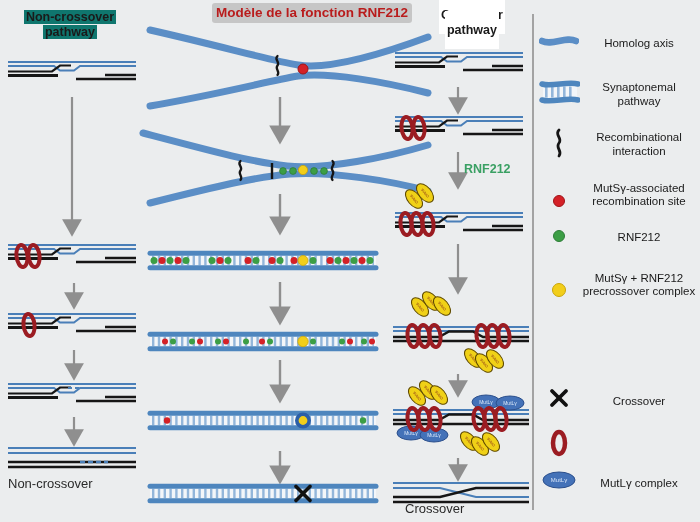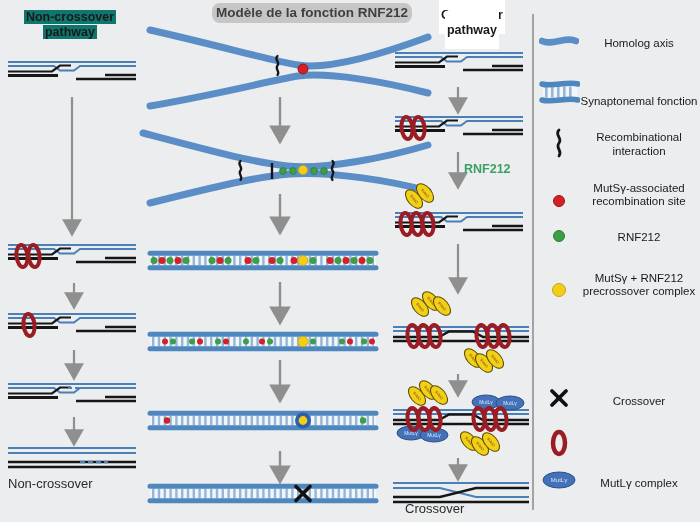--- a/index.html
+++ b/index.html
@@ -1,21 +1,21 @@
 <!DOCTYPE html>
 <html><head>
 <meta charset="utf-8">
 <style>
   html,body{margin:0;padding:0;background:#dfe1e2;}
   .canvas{position:relative;width:700px;height:522px;background:#ebedee;overflow:hidden;
           font-family:"Liberation Sans",sans-serif;color:#1a1a1a;}
   .art{position:absolute;left:0;top:0;}
   .title{position:absolute;left:212px;top:3px;width:200px;text-align:center;
-         font-size:13.5px;font-weight:bold;background:#c6c6c6;border-radius:8px;
-         padding:2px 0 3px 0;color:#404040;}
+         font-size:13.5px;font-weight:bold;background:#c6c6c6;border-radius:3px;
+         padding:2px 0 3px 0;color:#b91c1c;}
   .col-header{position:absolute;text-align:center;font-size:12.5px;font-weight:bold;line-height:1.18;}
   .col-header.nc{left:12px;top:10px;width:116px;}
   .col-header.co{left:422px;top:8px;width:100px;}
   .hl-pink{background:#0f766e;padding:0 2px;box-decoration-break:clone;-webkit-box-decoration-break:clone;}
   .hl-yellow{background:#ffffff;padding:12px 2px;box-decoration-break:clone;-webkit-box-decoration-break:clone;}
   .product{position:absolute;font-size:13px;color:#2a2a2a;}
   .product.nc{left:8px;top:476px;width:122px;}
   .product.co{left:405px;top:501px;width:106px;}
   .rnf-label{position:absolute;left:464px;top:162px;font-size:12.5px;font-weight:bold;color:#3aa063;}
   .divider{position:absolute;left:532px;top:14px;width:2px;height:496px;background:#a3a3a3;}
@@ -311,21 +311,21 @@
 
   <div class="li" style="top:76px">
     <span class="ic">
       <svg width="44" height="32">
         <rect x="5" y="10" width="34" height="12" fill="#f3f6f9"></rect>
         <line x1="7" y1="16" x2="37" y2="16" stroke="#93b6da" stroke-width="11" stroke-dasharray="2.6,3.4"></line>
         <path d="M4,8 C14,11 30,5 40,8" stroke="#4e86be" stroke-width="5.5" fill="none" stroke-linecap="round"></path>
         <path d="M4,24 C14,27 30,21 40,24" stroke="#4e86be" stroke-width="5.5" fill="none" stroke-linecap="round"></path>
       </svg>
     </span>
-    <span class="lb">Synaptonemal fonction</span>
+    <span class="lb">Synaptonemal pathway</span>
   </div>
 
   <div class="li" style="top:182px">
     <span class="ic">
       <svg width="16" height="16">
             <circle cx="8" cy="8" r="5.5" fill="#d42127" stroke="#a01318" stroke-width="1"></circle>
           </svg>
     </span>
     <span class="lb">MutSγ-associated recombination site</span>
   </div>

